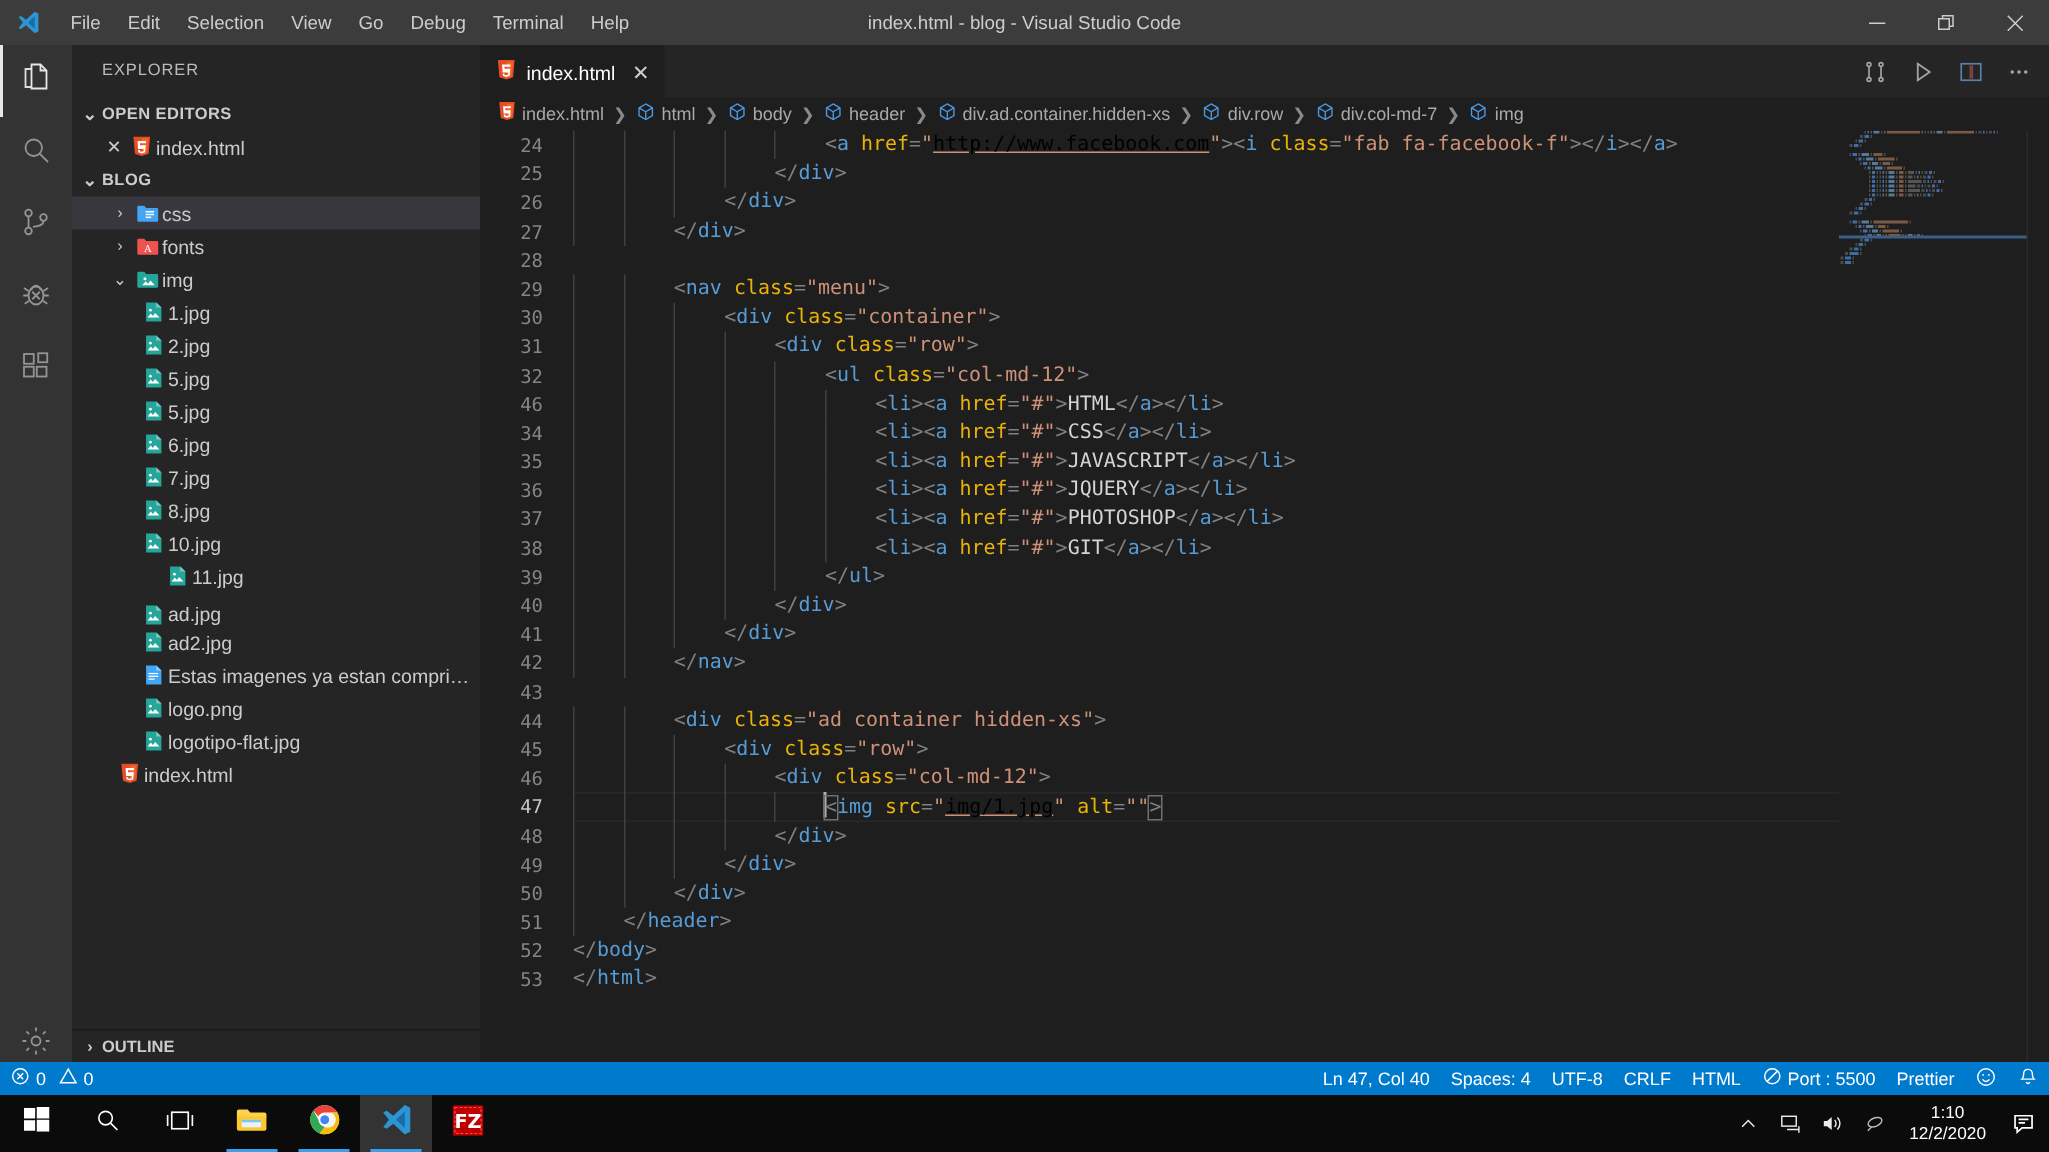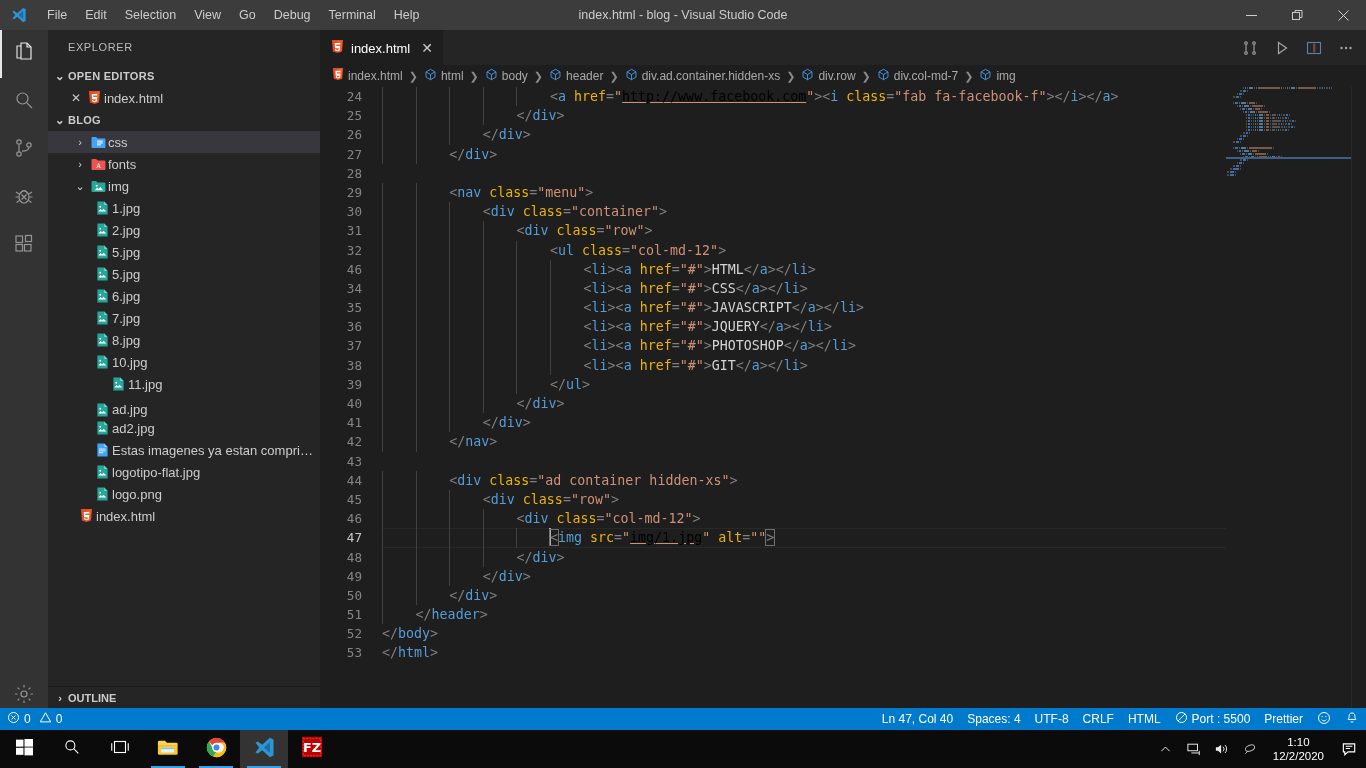--- a/index.html
+++ b/index.html
@@ -396,32 +396,32 @@
   </div>
   <div class="row" style="padding-left:44px;">
     <span class="ficon">
         <svg width="13" height="14" viewBox="0 0 14 15">
           <path d="M1.5 0.6h7.4L12.5 4.3v10.1H1.5z" fill="#26a69a"></path>
           <path d="M8.8 0.6L12.5 4.3H8.8z" fill="#80cbc4"></path>
           <circle cx="4.6" cy="6.2" r="1" fill="#fff"></circle>
           <path d="M2.6 11.4l2.3-2.8 1.5 1.7 1.6-2 3.1 3.1z" fill="#fff"></path>
         </svg>
       </span>
+    <span class="lbl">logo.png</span>
+  </div>
+  <div class="row" style="padding-left:44px;">
+    <span class="ficon">
+        <svg width="13" height="14" viewBox="0 0 14 15">
+          <path d="M1.5 0.6h7.4L12.5 4.3v10.1H1.5z" fill="#26a69a"></path>
+          <path d="M8.8 0.6L12.5 4.3H8.8z" fill="#80cbc4"></path>
+          <circle cx="4.6" cy="6.2" r="1" fill="#fff"></circle>
+          <path d="M2.6 11.4l2.3-2.8 1.5 1.7 1.6-2 3.1 3.1z" fill="#fff"></path>
+        </svg>
+      </span>
     <span class="lbl">logotipo-flat.jpg</span>
-  </div>
-  <div class="row" style="padding-left:44px;">
-    <span class="ficon">
-        <svg width="13" height="14" viewBox="0 0 14 15">
-          <path d="M1.5 0.6h7.4L12.5 4.3v10.1H1.5z" fill="#26a69a"></path>
-          <path d="M8.8 0.6L12.5 4.3H8.8z" fill="#80cbc4"></path>
-          <circle cx="4.6" cy="6.2" r="1" fill="#fff"></circle>
-          <path d="M2.6 11.4l2.3-2.8 1.5 1.7 1.6-2 3.1 3.1z" fill="#fff"></path>
-        </svg>
-      </span>
-    <span class="lbl">logo.png</span>
   </div>
   <div class="row" style="padding-left:28px;">
     <span class="ficon">
       <svg width="13" height="14" viewBox="0 0 14 15">
           <path d="M1 0h12l-1.1 12.4L7 14l-4.9-1.6z" fill="#e44d26"></path>
           <path d="M7 1.2v11.6l3.9-1.3L11.8 1.2z" fill="#f16529"></path>
           <path d="M4 3.2h6v1.6H5.7l.1 1.5h4.1l-.45 5L7 12.1l-2.4-.8-.15-1.7h1.2l.08.9L7 10.9l1.3-.4.14-1.6H4.35z" fill="#fff"></path>
         </svg>
     </span>
     <span class="lbl">index.html</span>

